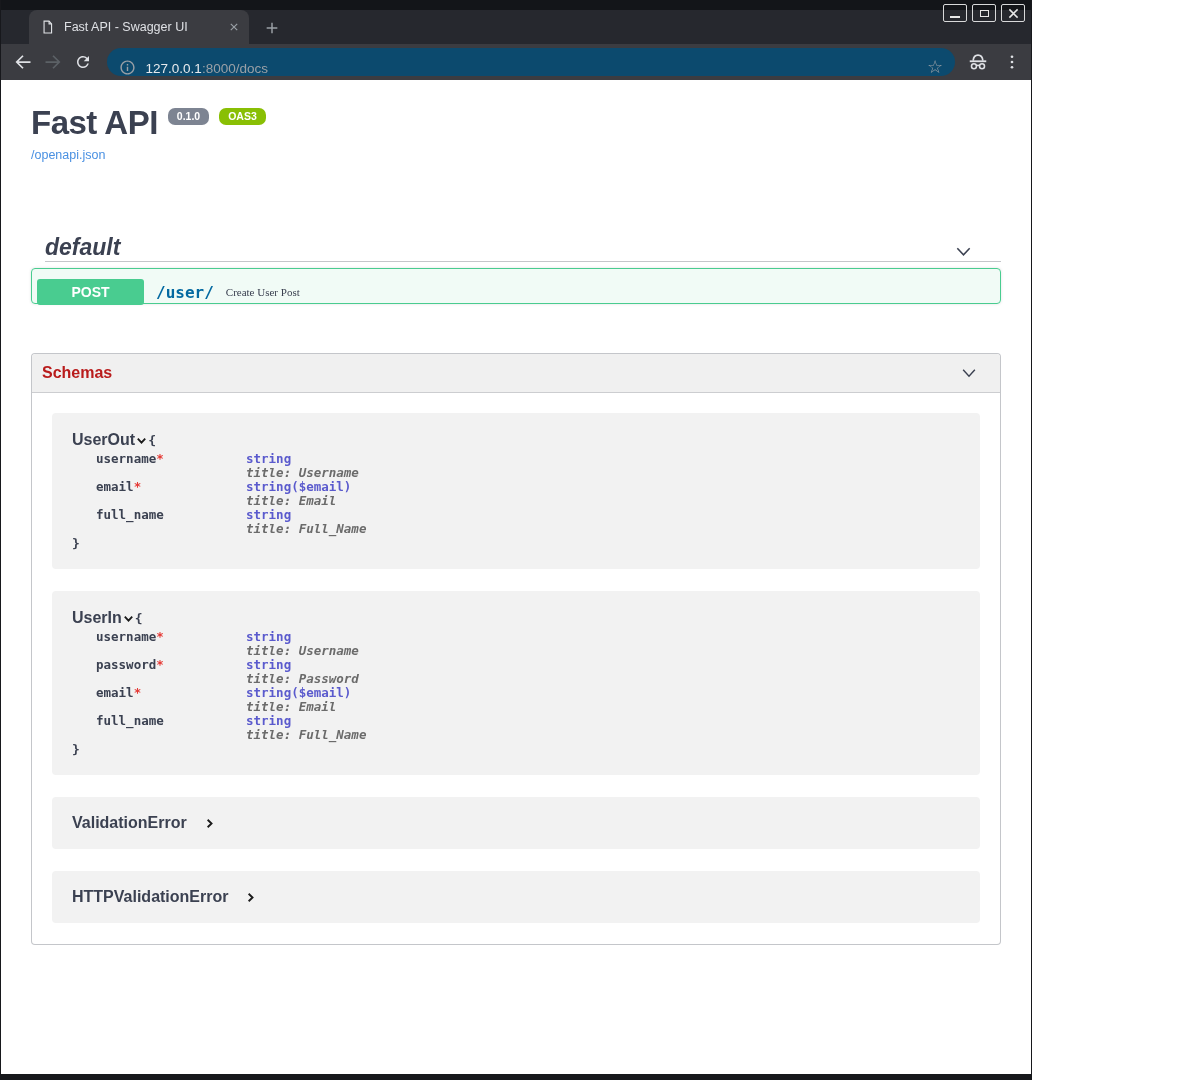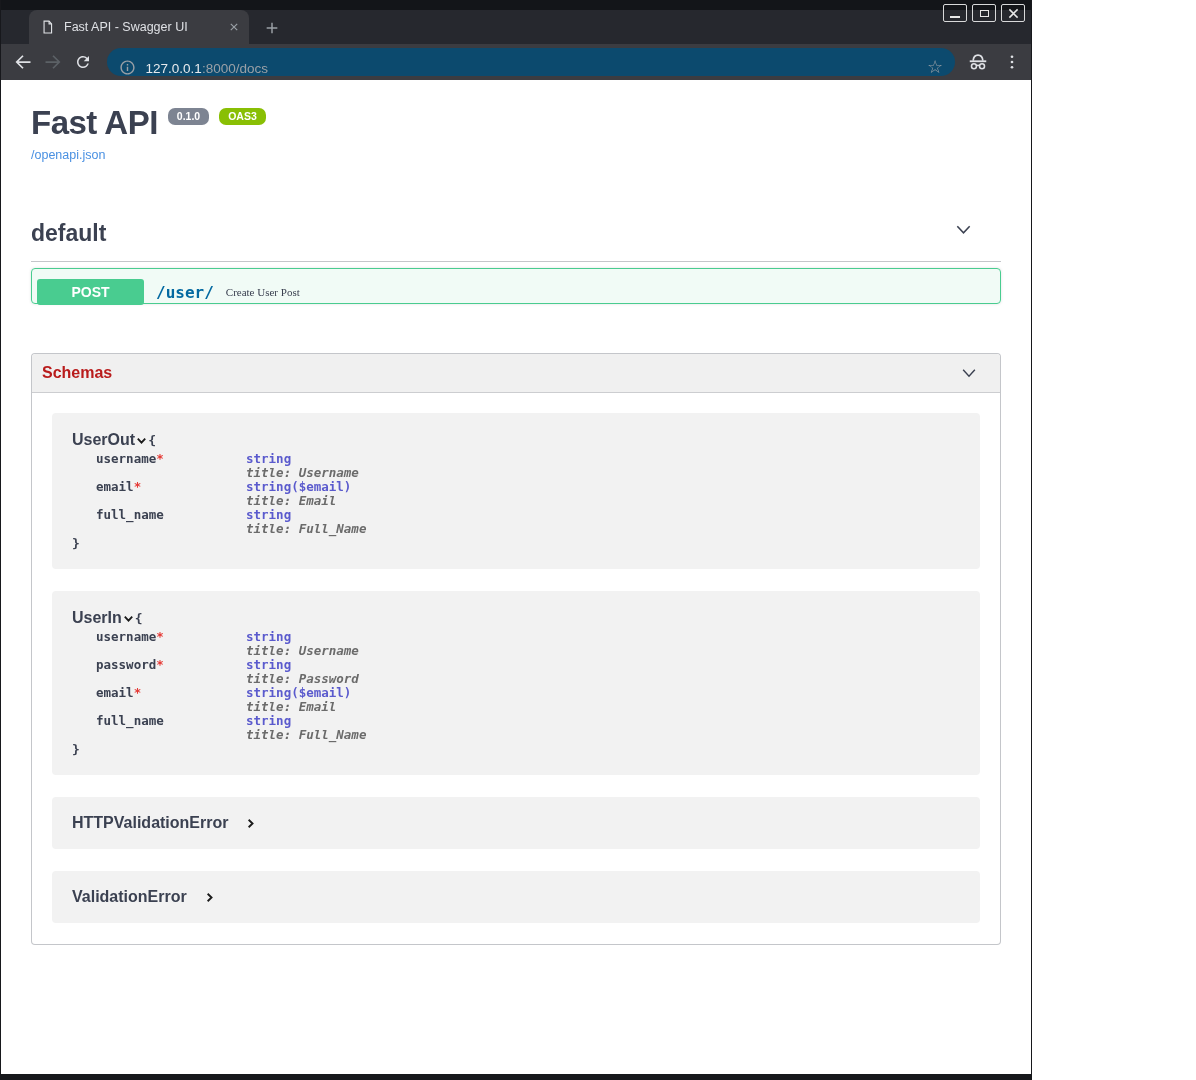--- a/index.html
+++ b/index.html
@@ -39,22 +39,22 @@
   .page { background:#fff; height:994px; overflow:hidden; }
   .info { margin:26px 30px 0 30px; }
   .title-row { display:flex; align-items:flex-start; }
   .api-title { font-size:33px; font-weight:700; color:#3b4151; line-height:1; letter-spacing:-0.5px; }
   .badge { color:#fff; font-size:10.5px; font-weight:700; border-radius:7px; padding:3px 9px;
            margin-left:10px; margin-top:2px; line-height:1; }
   .badge.version { background:#7d8492; }
   .badge.oas { background:#89bf04; }
   .spec-link { display:inline-block; margin-top:9px; color:#4990e2; font-size:12.5px; text-decoration:none; cursor:pointer; }
 
-  .tag-row { margin:57px 30px 0 30px; height:42px; display:flex; align-items:flex-start; justify-content:space-between;
-             border-bottom:1px solid rgba(59,65,81,.3); cursor:pointer; padding-right:28px; }
+  .tag-row { margin:57px 30px 0 44px; height:42px; display:flex; align-items:flex-end; justify-content:space-between;
+             border-bottom:1px solid rgba(59,65,81,.3); cursor:pointer; padding-right:28px;font-style:italic; }
   .tag-name { font-size:23px; font-weight:700; color:#3b4151; }
 
   .opblock { margin:6px 30px 0 30px; height:36px; border:1px solid #49cc90; border-radius:4px;
              background:rgba(73,204,144,.08); display:flex; align-items:center; padding:12px 10px 0 5px;
              box-shadow:0 0 3px rgba(0,0,0,.12); cursor:pointer; }
   .method { background:#49cc90; color:#fff; font-weight:700; font-size:14px; border-radius:3px;
             width:107px; height:26px; line-height:26px; text-align:center; }
   .op-path { margin-left:12px; font-family:"DejaVu Sans Mono", monospace; font-weight:700; font-size:16px; color:#0369a1; }
   .op-summary { margin-left:12px; font-size:11px; color:#3b4151;font-family:Liberation Serif, serif; }
 
@@ -263,31 +263,31 @@
               <span class="pdef">
                 <span class="ptype">string</span>
                 <span class="ptitle">title: Full_Name</span>
               </span>
             </div>
           </div>
           <div class="brace brace-close">}</div>
         </div>
 
         <div class="model-box collapsed">
+          <span class="mname">ValidationError</span>
+          <svg width="13" height="13" viewBox="0 0 14 14">
+            <path d="M5 3l4.2 4L5 11" fill="none" stroke="#1a1a1a" stroke-width="2"></path>
+          </svg>
+        </div>
+
+        <div class="model-box collapsed">
           <span class="mname">HTTPValidationError</span>
           <svg width="13" height="13" viewBox="0 0 14 14">
             <path d="M5 3l4.2 4L5 11" fill="none" stroke="#1a1a1a" stroke-width="2"></path>
           </svg>
         </div>
 
-        <div class="model-box collapsed">
-          <span class="mname">ValidationError</span>
-          <svg width="13" height="13" viewBox="0 0 14 14">
-            <path d="M5 3l4.2 4L5 11" fill="none" stroke="#1a1a1a" stroke-width="2"></path>
-          </svg>
-        </div>
-
       </div>
     </div>
   </div>
 
   <div class="frame-bottom"></div>
 </div>
 
 </body></html>

